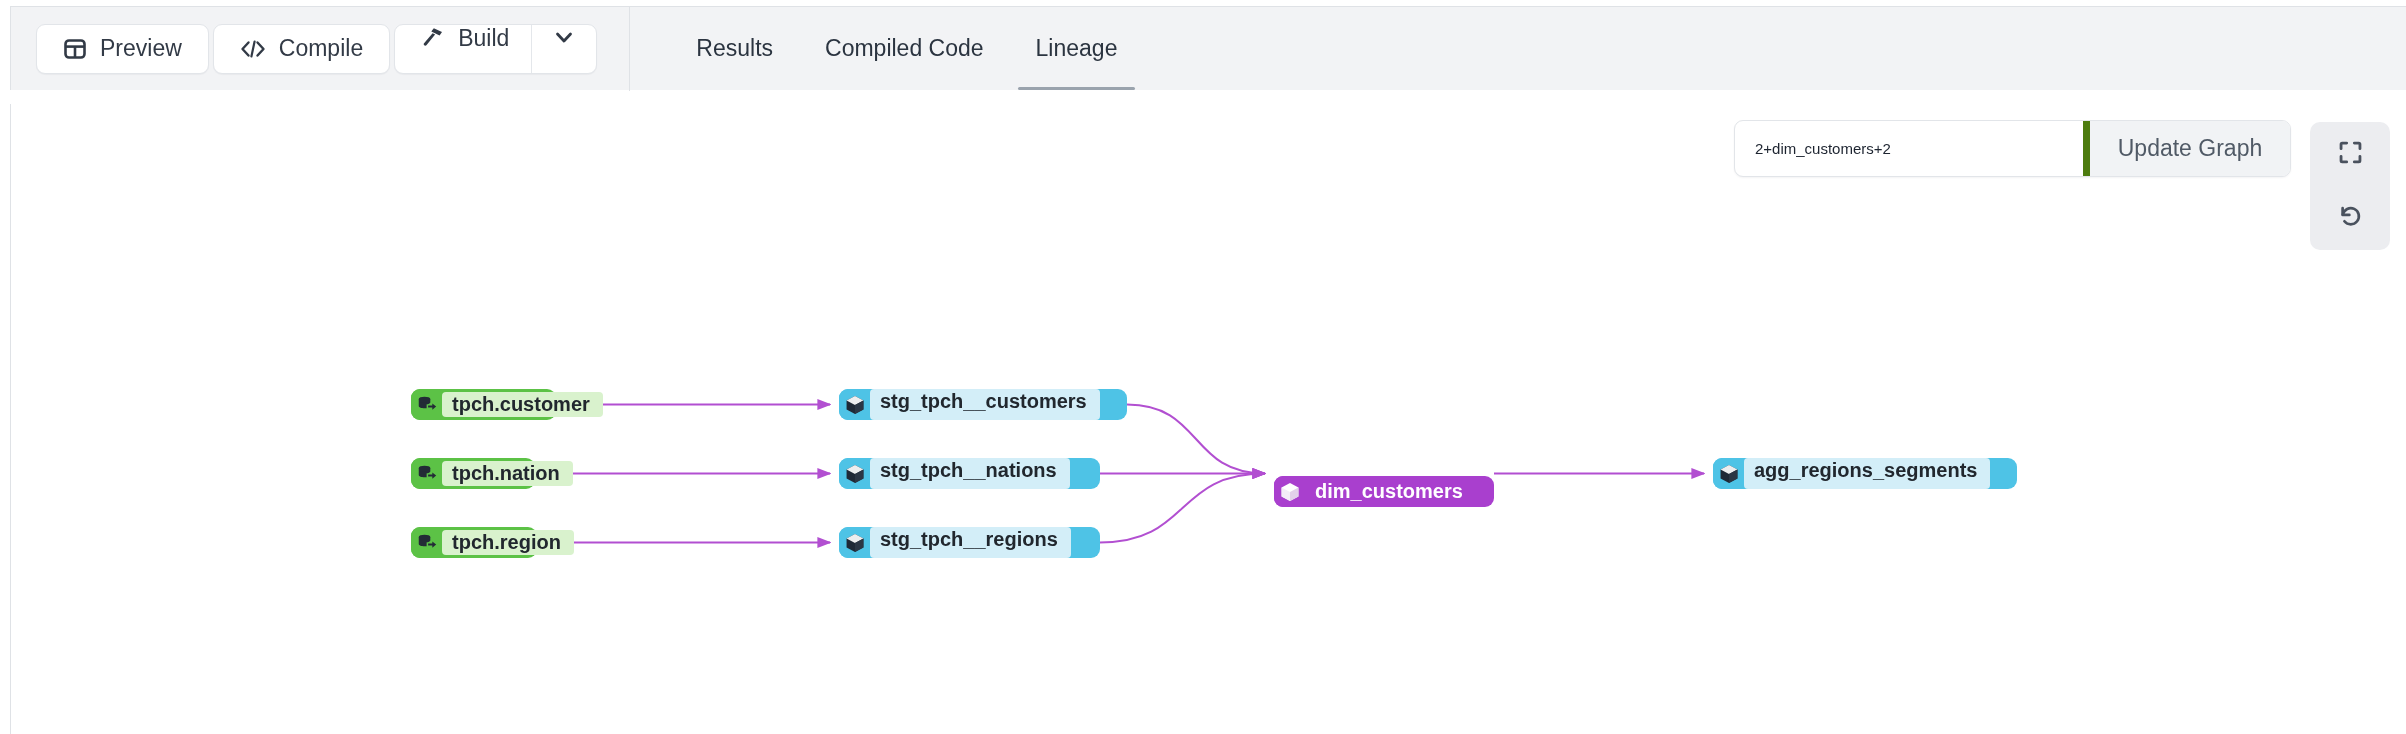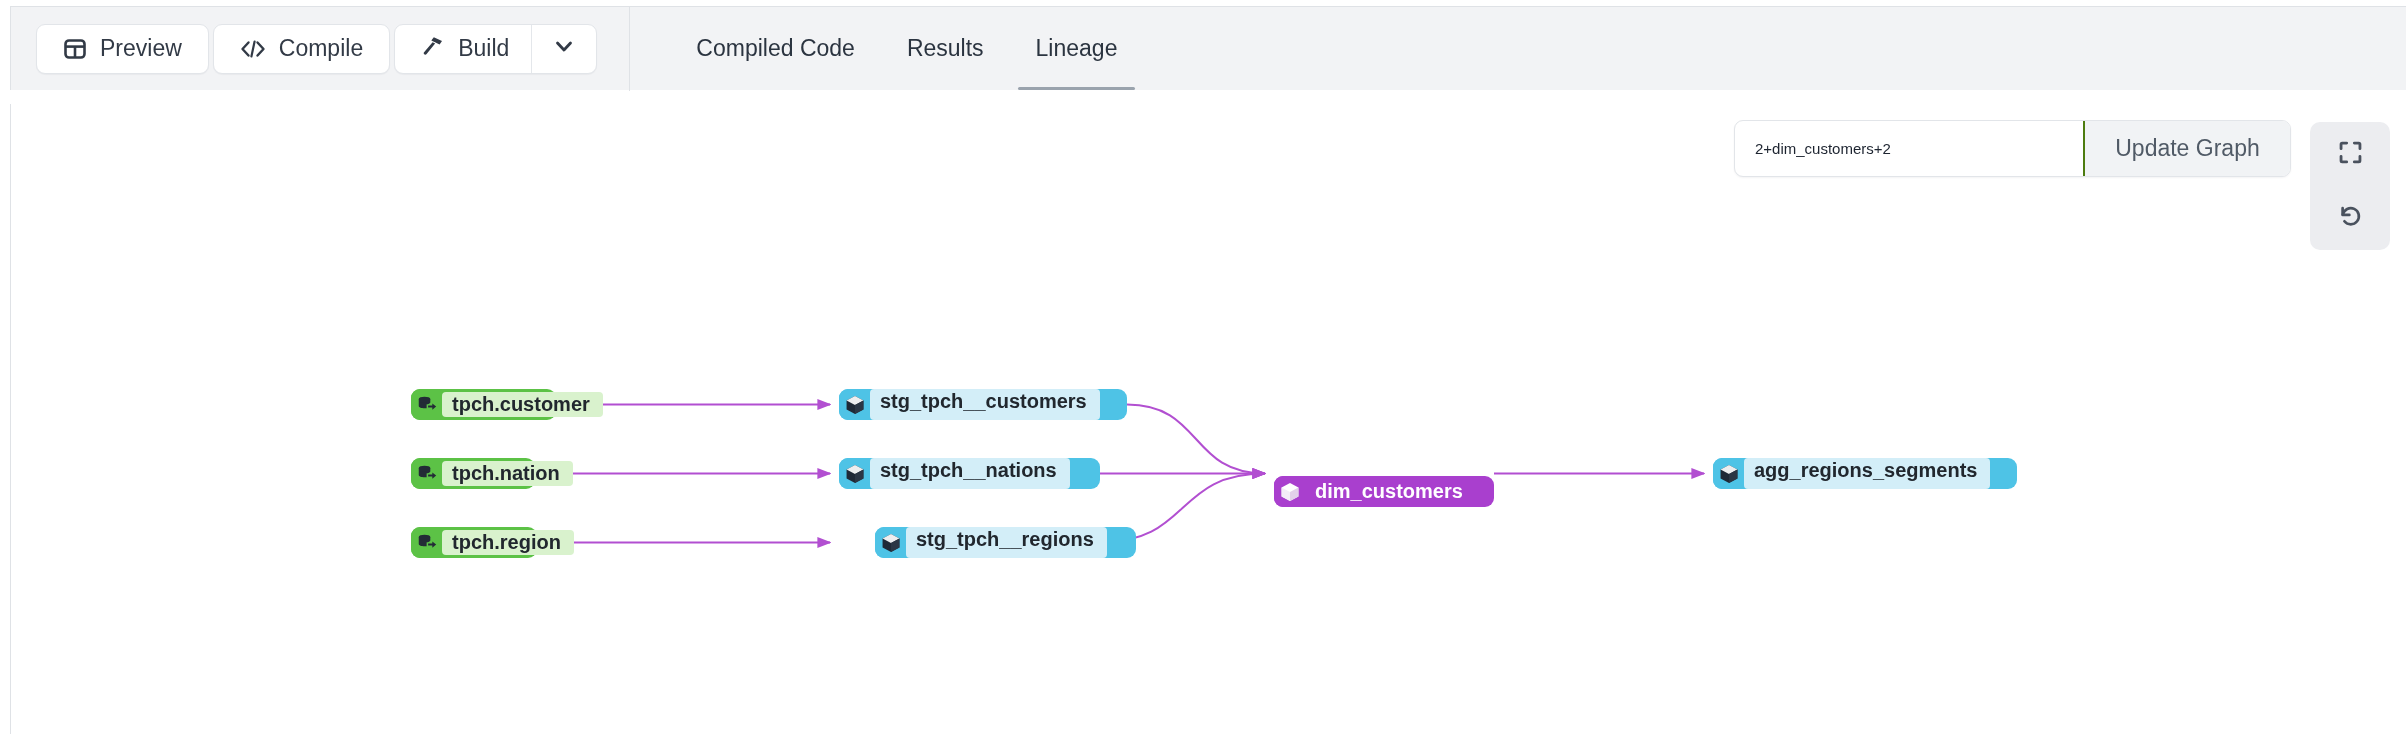--- a/index.html
+++ b/index.html
@@ -53,21 +53,21 @@
   .split {
     display: flex;
     align-items: stretch;
     background: #ffffff;
     border: 1px solid #e2e5e9;
     border-radius: 9px;
     height: 50px;
     box-shadow: 0 1px 1px rgba(16,24,40,.04);
   }
   .split .seg {
-    display: flex; align-items: center; gap: 13px;
+    display: flex; gap: 13px;
     padding: 0 22px 0 26px;
     font-size: 23px; color: #323a46; cursor: pointer;
     white-space: nowrap;
   }
   .split .seg.caret {
     padding: 0 20px;
     border-left: 1px solid #e4e7eb;
   }
   .vsep {
     width: 1px;
@@ -132,21 +132,21 @@
     border: none;
     outline: none;
     background: transparent;
     font-family: "Liberation Sans", sans-serif;
     font-size: 15px;
     color: #1d2430;
     padding: 0 20px;
   }
   .searchbar .upd {
     width: 207px;
-    border-left: 2px solid #4d7c0f;
+    border-left: 7px solid #4d7c0f;
     background: #f1f3f5;
     display: flex;
     align-items: center;
     justify-content: center;
     font-size: 23px;
     color: #505a66;
     cursor: pointer;
     white-space: nowrap;
   }
   .zoomctl {
@@ -284,24 +284,24 @@
           </span>
         </div>
       </div>
 
     </div>
 
     <div class="vsep"></div>
 
     <div class="tabs">
       <div class="tab">
+        <span>Results</span>
+      </div>
+      <div class="tab">
         <span>Compiled Code</span>
-      </div>
-      <div class="tab">
-        <span>Results</span>
       </div>
       <div class="tab active">
         <span>Lineage</span>
       </div>
     </div>
 
   </div>
 
   <div class="canvas">
     <svg class="edges" id="edge-layer">
@@ -365,21 +365,21 @@
         <div class="node model" style="left: 828px; top: 354px; width: 261px;">
           <span class="badge">
             <svg width="22" height="22" viewBox="0 0 24 24">
               <path d="M12 2.2 L21.2 7.1 V16.9 L12 21.8 L2.8 16.9 V7.1 Z" fill="#1f2936"></path>
               <path d="M12 2.2 L21.2 7.1 L12 12.0 L2.8 7.1 Z" fill="#ffffff" opacity="0.92"></path>
               <path d="M12 12.0 L21.2 7.1 V16.9 L12 21.8 Z" fill="#2b3644"></path>
             </svg>
           </span>
           <span class="label">stg_tpch__nations</span>
         </div>
-        <div class="node model" style="left: 828px; top: 423px; width: 261px; margin-left: 36px;">
+        <div class="node model" style="left: 828px; top: 423px; width: 261px;">
           <span class="badge">
             <svg width="22" height="22" viewBox="0 0 24 24">
               <path d="M12 2.2 L21.2 7.1 V16.9 L12 21.8 L2.8 16.9 V7.1 Z" fill="#1f2936"></path>
               <path d="M12 2.2 L21.2 7.1 L12 12.0 L2.8 7.1 Z" fill="#ffffff" opacity="0.92"></path>
               <path d="M12 12.0 L21.2 7.1 V16.9 L12 21.8 Z" fill="#2b3644"></path>
             </svg>
           </span>
           <span class="label">stg_tpch__regions</span>
         </div>
         <div class="node selected" style="left: 1263px; top: 354px; width: 220px; margin-top: 18px;">

